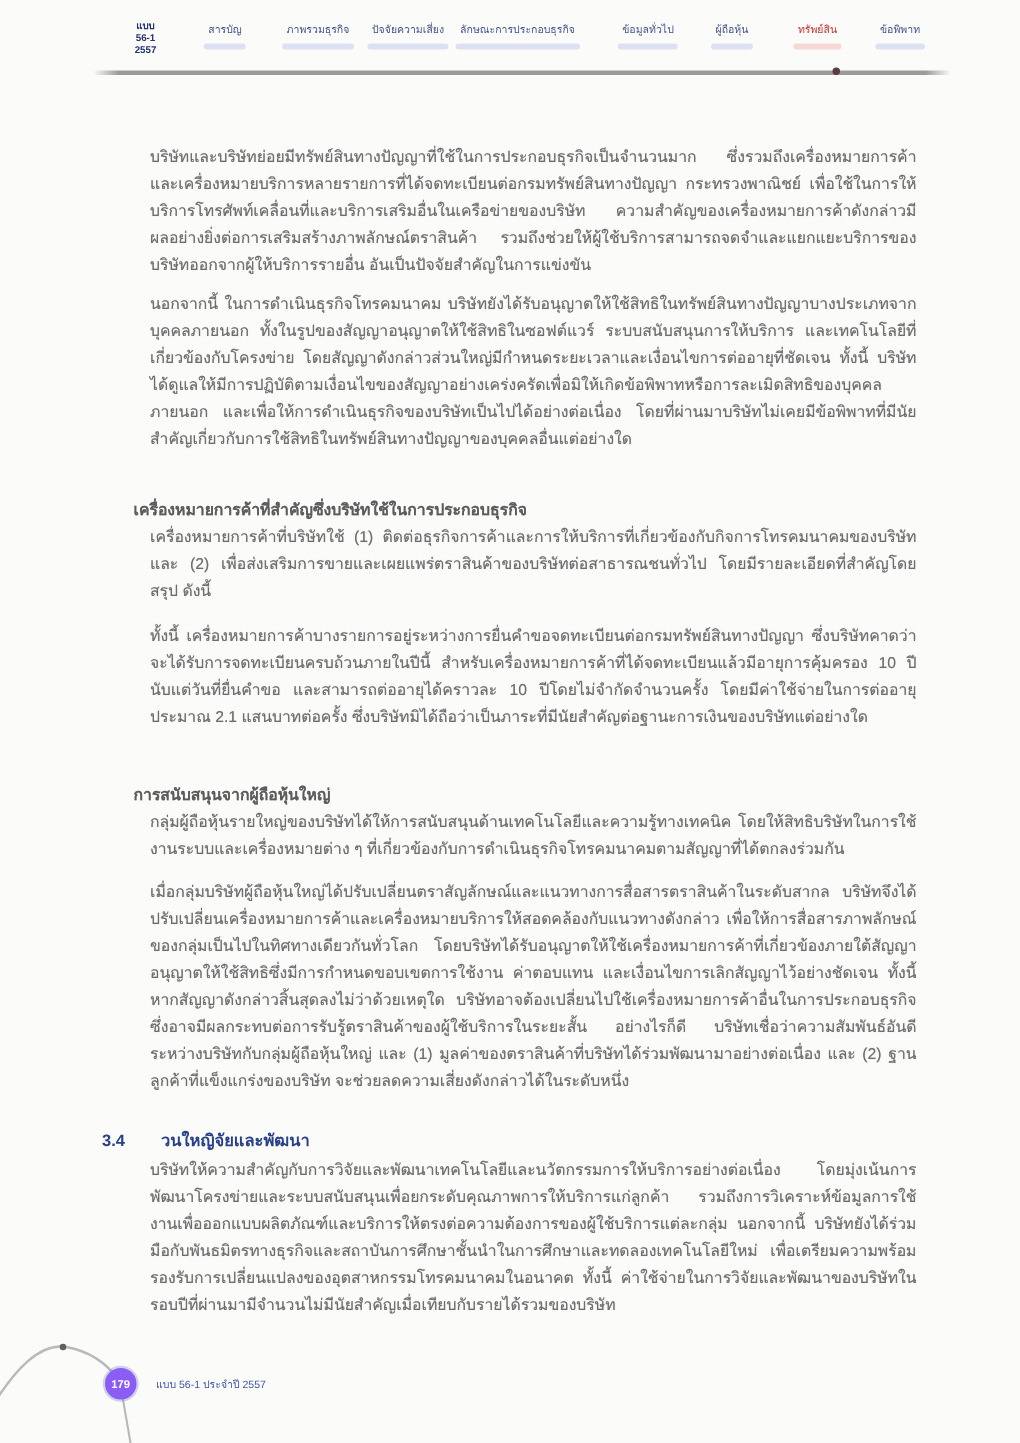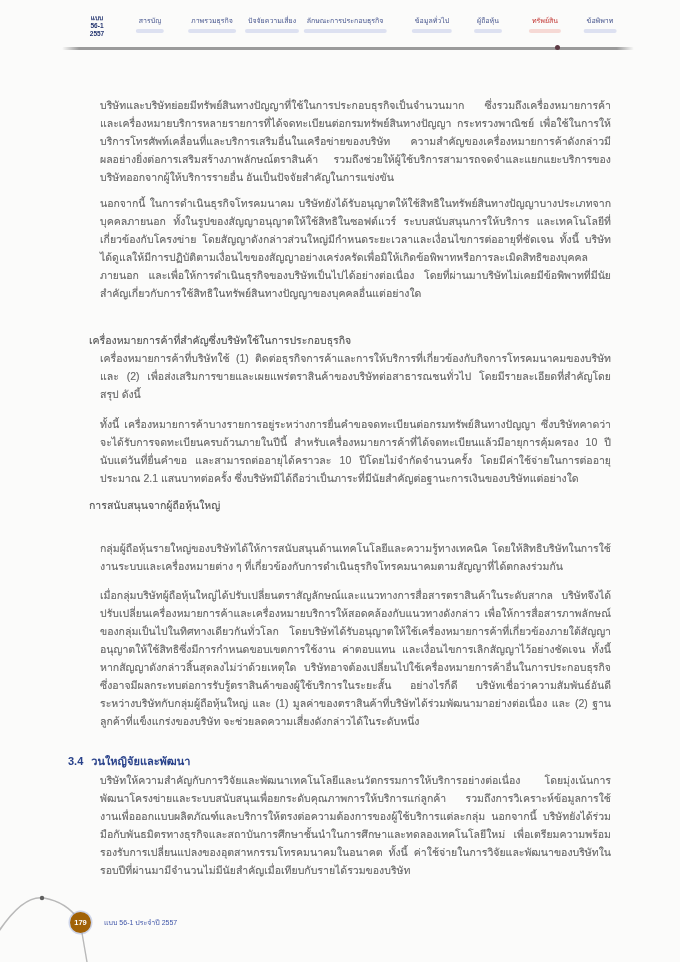--- a/index.html
+++ b/index.html
@@ -39,33 +39,33 @@
   }
   
   .doc-text{
     position:absolute;left:100px;width:511px;
     font-size:10.5px;line-height:18px;color:#6e6e6e;
     text-align:justify;
     text-shadow:0 0 .5px rgba(110,110,110,.55);
   }
   .doc-subhead{
     position:absolute;left:89px;width:511px;
-    font-size:10.5px;line-height:18px;color:#5c5c5c;font-weight:normal;
+    font-size:10.5px;line-height:18px;color:#5c5c5c;font-weight:bold;
     text-shadow:0 0 .4px rgba(92,92,92,.5);
   }
   .section-heading{
     position:absolute;left:68px;width:540px;
     font-size:11px;line-height:16px;font-weight:bold;color:#28418a;
   }
-  .section-heading .sec-num{margin-right:8px;}
+  .section-heading .sec-num{margin-right:24px;}
   
   .footer-art{position:absolute;left:0;top:840px;width:230px;height:122px;}
   .page-badge{
     position:absolute;left:70px;top:912px;width:21px;height:21px;
-    border-radius:50%;background:#a16207;color:#ffffff;
+    border-radius:50%;background:#8b5cf6;color:#ffffff;
     font-size:7.5px;font-weight:bold;line-height:21px;text-align:center;
     box-shadow:0 0 0 1.5px rgba(120,140,200,.35);
   }
   .footer-label{
     position:absolute;left:104px;top:917px;
     font-size:7px;color:#4056a8;white-space:nowrap;
   }
 </style>
 </head>
 <body>
@@ -113,21 +113,21 @@
 <div class="nav-dot"></div>
 
 <div class="doc-text" style="top:96px">บริษัทและบริษัทย่อยมีทรัพย์สินทางปัญญาที่ใช้ในการประกอบธุรกิจเป็นจำนวนมาก ซึ่งรวมถึงเครื่องหมายการค้าและเครื่องหมายบริการหลายรายการที่ได้จดทะเบียนต่อกรมทรัพย์สินทางปัญญา กระทรวงพาณิชย์ เพื่อใช้ในการให้บริการโทรศัพท์เคลื่อนที่และบริการเสริมอื่นในเครือข่ายของบริษัท ความสำคัญของเครื่องหมายการค้าดังกล่าวมีผลอย่างยิ่งต่อการเสริมสร้างภาพลักษณ์ตราสินค้า รวมถึงช่วยให้ผู้ใช้บริการสามารถจดจำและแยกแยะบริการของบริษัทออกจากผู้ให้บริการรายอื่น อันเป็นปัจจัยสำคัญในการแข่งขัน</div>
 <div class="doc-text" style="top:194px">นอกจากนี้ ในการดำเนินธุรกิจโทรคมนาคม บริษัทยังได้รับอนุญาตให้ใช้สิทธิในทรัพย์สินทางปัญญาบางประเภทจากบุคคลภายนอก ทั้งในรูปของสัญญาอนุญาตให้ใช้สิทธิในซอฟต์แวร์ ระบบสนับสนุนการให้บริการ และเทคโนโลยีที่เกี่ยวข้องกับโครงข่าย โดยสัญญาดังกล่าวส่วนใหญ่มีกำหนดระยะเวลาและเงื่อนไขการต่ออายุที่ชัดเจน ทั้งนี้ บริษัทได้ดูแลให้มีการปฏิบัติตามเงื่อนไขของสัญญาอย่างเคร่งครัดเพื่อมิให้เกิดข้อพิพาทหรือการละเมิดสิทธิของบุคคลภายนอก และเพื่อให้การดำเนินธุรกิจของบริษัทเป็นไปได้อย่างต่อเนื่อง โดยที่ผ่านมาบริษัทไม่เคยมีข้อพิพาทที่มีนัยสำคัญเกี่ยวกับการใช้สิทธิในทรัพย์สินทางปัญญาของบุคคลอื่นแต่อย่างใด</div>
 
 <div class="doc-subhead" style="top:331px">เครื่องหมายการค้าที่สำคัญซึ่งบริษัทใช้ในการประกอบธุรกิจ</div>
 <div class="doc-text" style="top:349px">เครื่องหมายการค้าที่บริษัทใช้ (1) ติดต่อธุรกิจการค้าและการให้บริการที่เกี่ยวข้องกับกิจการโทรคมนาคมของบริษัท และ (2) เพื่อส่งเสริมการขายและเผยแพร่ตราสินค้าของบริษัทต่อสาธารณชนทั่วไป โดยมีรายละเอียดที่สำคัญโดยสรุป ดังนี้</div>
 
 <div class="doc-text" style="top:415px">ทั้งนี้ เครื่องหมายการค้าบางรายการอยู่ระหว่างการยื่นคำขอจดทะเบียนต่อกรมทรัพย์สินทางปัญญา ซึ่งบริษัทคาดว่าจะได้รับการจดทะเบียนครบถ้วนภายในปีนี้ สำหรับเครื่องหมายการค้าที่ได้จดทะเบียนแล้วมีอายุการคุ้มครอง 10 ปีนับแต่วันที่ยื่นคำขอ และสามารถต่ออายุได้คราวละ 10 ปีโดยไม่จำกัดจำนวนครั้ง โดยมีค่าใช้จ่ายในการต่ออายุประมาณ 2.1 แสนบาทต่อครั้ง ซึ่งบริษัทมิได้ถือว่าเป็นภาระที่มีนัยสำคัญต่อฐานะการเงินของบริษัทแต่อย่างใด</div>
 
-<div class="doc-subhead" style="top:496px">การสนับสนุนจากผู้ถือหุ้นใหญ่</div>
+<div class="doc-subhead" style="top:521px">การสนับสนุนจากผู้ถือหุ้นใหญ่</div>
 <div class="doc-text" style="top:539px">กลุ่มผู้ถือหุ้นรายใหญ่ของบริษัทได้ให้การสนับสนุนด้านเทคโนโลยีและความรู้ทางเทคนิค โดยให้สิทธิบริษัทในการใช้งานระบบและเครื่องหมายต่าง ๆ ที่เกี่ยวข้องกับการดำเนินธุรกิจโทรคมนาคมตามสัญญาที่ได้ตกลงร่วมกัน</div>
 
 <div class="doc-text" style="top:586px">เมื่อกลุ่มบริษัทผู้ถือหุ้นใหญ่ได้ปรับเปลี่ยนตราสัญลักษณ์และแนวทางการสื่อสารตราสินค้าในระดับสากล บริษัทจึงได้ปรับเปลี่ยนเครื่องหมายการค้าและเครื่องหมายบริการให้สอดคล้องกับแนวทางดังกล่าว เพื่อให้การสื่อสารภาพลักษณ์ของกลุ่มเป็นไปในทิศทางเดียวกันทั่วโลก โดยบริษัทได้รับอนุญาตให้ใช้เครื่องหมายการค้าที่เกี่ยวข้องภายใต้สัญญาอนุญาตให้ใช้สิทธิซึ่งมีการกำหนดขอบเขตการใช้งาน ค่าตอบแทน และเงื่อนไขการเลิกสัญญาไว้อย่างชัดเจน ทั้งนี้ หากสัญญาดังกล่าวสิ้นสุดลงไม่ว่าด้วยเหตุใด บริษัทอาจต้องเปลี่ยนไปใช้เครื่องหมายการค้าอื่นในการประกอบธุรกิจ ซึ่งอาจมีผลกระทบต่อการรับรู้ตราสินค้าของผู้ใช้บริการในระยะสั้น อย่างไรก็ดี บริษัทเชื่อว่าความสัมพันธ์อันดีระหว่างบริษัทกับกลุ่มผู้ถือหุ้นใหญ่ และ (1) มูลค่าของตราสินค้าที่บริษัทได้ร่วมพัฒนามาอย่างต่อเนื่อง และ (2) ฐานลูกค้าที่แข็งแกร่งของบริษัท จะช่วยลดความเสี่ยงดังกล่าวได้ในระดับหนึ่ง</div>
 
 <div class="section-heading" style="top:753px">
   <span class="sec-num">3.4</span><span>วนใหญิจัยและพัฒนา</span>
 </div>
 <div class="doc-text" style="top:771px">บริษัทให้ความสำคัญกับการวิจัยและพัฒนาเทคโนโลยีและนวัตกรรมการให้บริการอย่างต่อเนื่อง โดยมุ่งเน้นการพัฒนาโครงข่ายและระบบสนับสนุนเพื่อยกระดับคุณภาพการให้บริการแก่ลูกค้า รวมถึงการวิเคราะห์ข้อมูลการใช้งานเพื่อออกแบบผลิตภัณฑ์และบริการให้ตรงต่อความต้องการของผู้ใช้บริการแต่ละกลุ่ม นอกจากนี้ บริษัทยังได้ร่วมมือกับพันธมิตรทางธุรกิจและสถาบันการศึกษาชั้นนำในการศึกษาและทดลองเทคโนโลยีใหม่ เพื่อเตรียมความพร้อมรองรับการเปลี่ยนแปลงของอุตสาหกรรมโทรคมนาคมในอนาคต ทั้งนี้ ค่าใช้จ่ายในการวิจัยและพัฒนาของบริษัทในรอบปีที่ผ่านมามีจำนวนไม่มีนัยสำคัญเมื่อเทียบกับรายได้รวมของบริษัท</div>
 
 <svg class="footer-art" viewBox="0 0 230 122">

